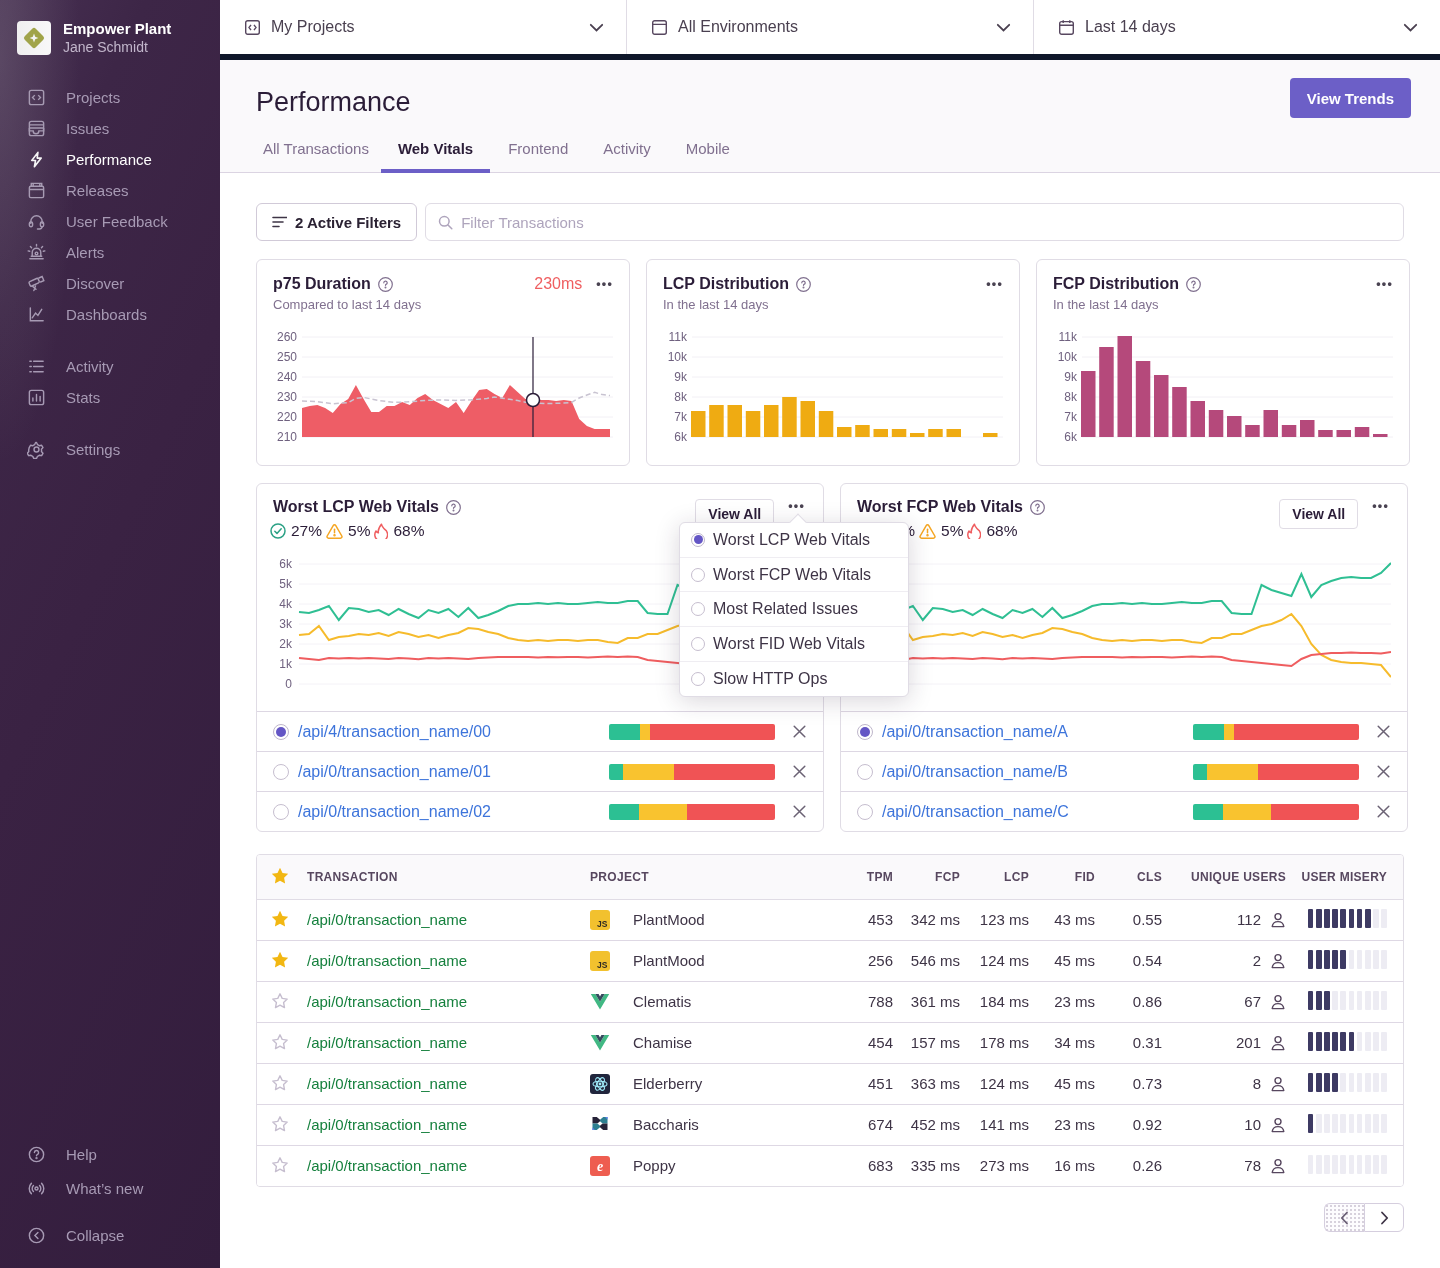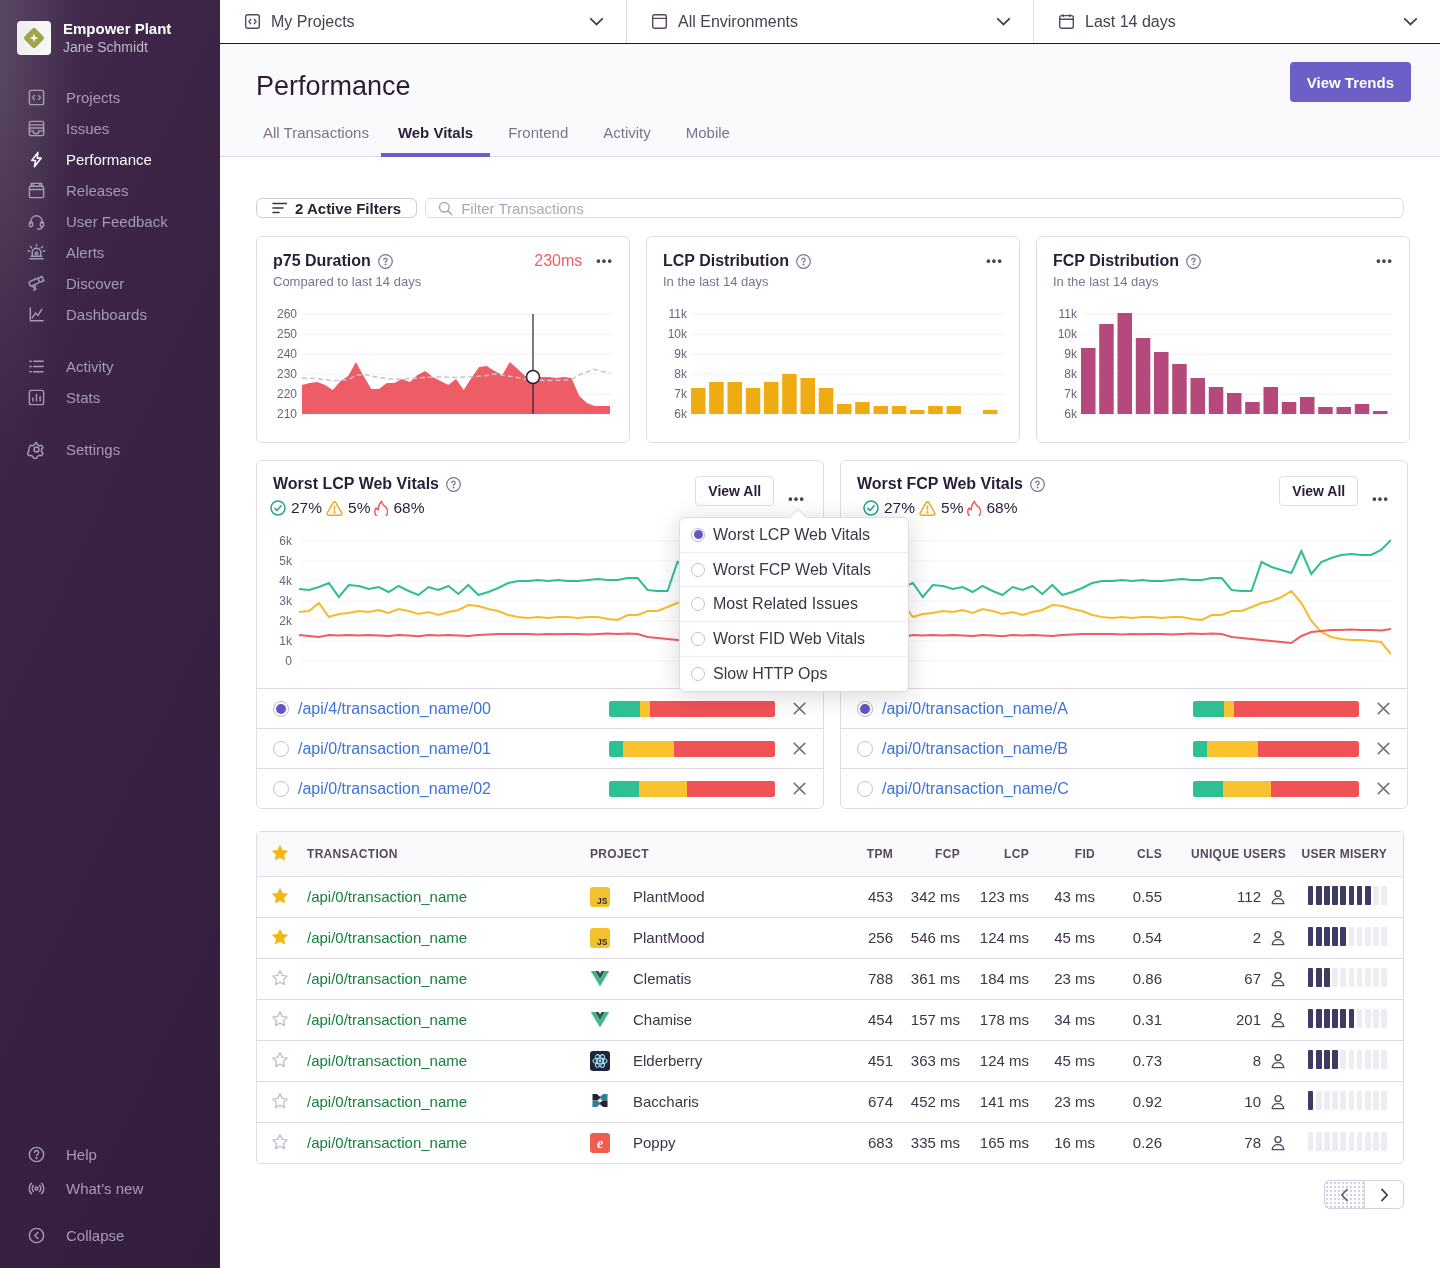--- a/index.html
+++ b/index.html
@@ -16,35 +16,35 @@
 .orgtxt .usr{font-size:14px;color:#c2b6cb}
 nav{margin-top:26px}
 .nitem{display:flex;align-items:center;height:31px;padding-left:27px;font-size:15px;color:#a79ab4}
 .nitem svg{width:19px;height:19px;margin-right:20px;flex:none}
 .nitem.act{color:#fff}
 .ngap{height:21px}
 .sbottom{position:absolute;left:0;bottom:16px;width:100%}
 .sbottom .nitem{height:34px}
 
 .main{position:absolute;left:220px;top:0;width:1220px;height:1268px}
-.topbar{display:flex;height:44px;background:#fff;border-bottom:1px solid #0f172a}
+.topbar{display:flex;height:60px;background:#fff;border-bottom:6px solid #0f172a}
 .tsec{display:flex;align-items:center;padding:0 22px 0 24px;border-right:1px solid #e0dce5;flex:1}
 .tsec:last-child{border-right:none}
 .tsec .lbl{font-size:16px;color:#4a4050;margin-left:10px}
 .tsec .chev{margin-left:auto}
 .pagehead{background:#faf9fb;height:113px;border-bottom:1px solid #dbd4e2;position:relative}
 .titlerow{display:flex;justify-content:space-between;align-items:flex-start;padding:20px 29px 0 36px}
 h1{font-size:27px;font-weight:400;color:#2b1d38;letter-spacing:0;margin-top:7px}
 .btn-trends{background:#6c5fc7;color:#fff;font-size:15px;font-weight:bold;font-family:inherit;border:none;border-radius:4px;height:40px;padding:0 17px;margin-top:-2px}
 .tabs{position:absolute;left:25px;bottom:-1px;display:flex}
 .tab{font-size:15px;color:#80708f;padding:0 17px 12px;margin-left:1px}
 .tab.act{color:#2b1d38;font-weight:bold;border-bottom:4px solid #6c5fc7;margin-left:-5px}
 .content{padding:0 36px;position:relative}
 
-.filterrow{margin-top:41px;display:flex;height:20px}
+.filterrow{margin-top:30px;display:flex;height:38px}
 .btn-filter{display:flex;align-items:center;background:#fff;border:1px solid #d1cad8;border-radius:6px;padding:0 15px;font-size:15px;font-weight:bold;color:#2b2233;margin-right:8px;white-space:nowrap}
 .btn-filter svg{margin-right:8px}
 .searchbox{flex:1;display:flex;align-items:center;border:1px solid #e0dce5;border-radius:6px;background:#fff;padding:0 12px}
 .searchbox .ph{color:#aea4bc;font-size:15px;margin-left:8px}
 
 .minicards{margin-top:18px;display:grid;grid-template-columns:repeat(3,1fr);gap:16px}
 .card{background:#fff;border:1px solid #e0dce5;border-radius:6px}
 .mini{height:207px;padding:15px 16px}
 .cardtop{display:flex;align-items:center}
 .ctitle{font-size:16px;font-weight:bold;color:#2b1d38}
@@ -52,21 +52,21 @@
 .cval{margin-left:auto;font-size:16px;color:#ef5e60}
 .dots{margin-left:14px;color:#4a4352;letter-spacing:1.2px;font-size:12.5px;font-weight:bold}
 .csub{font-size:13px;color:#80708f;margin-top:4px}
 .mini svg.chart{display:block;margin-top:16px}
 .axlbl{font-size:12px;fill:#6f617f}
 
 .vitalcards{margin-top:17px;display:grid;grid-template-columns:repeat(2,1fr);gap:16px}
 .vital{height:349px;position:relative}
 .vhead{padding:14px 16px 0 13px}
 .vtit{display:flex;align-items:center;padding-left:3px}
-.vbtns{position:absolute;top:15px;right:16px;display:flex;align-items:flex-end}
+.vbtns{position:absolute;top:15px;right:16px;display:flex;align-items:flex-start}
 .btn-viewall{background:#fff;border:1px solid #e0dce5;border-radius:4px;height:30px;padding:0 12px;font-size:14px;font-weight:bold;color:#2b1d38;font-family:inherit}
 .vbtns .dots{margin-left:14px;margin-right:2px}
 .pcts{display:flex;align-items:center;margin-top:6px;font-size:15.5px;color:#2b1d38}
 .pcts .pct{margin:0 4px 0 5px}
 .vrows{position:absolute;left:0;bottom:0;width:100%}
 .vrow{display:flex;align-items:center;height:40px;border-top:1px solid #ddd7e3;padding:0 16px}
 .vrow .lnk{font-size:16px;color:#3d74db;margin-left:9px}
 .sbar{width:166px;height:16px;border-radius:2px;overflow:hidden;display:flex;margin-left:auto}
 .xic{margin-left:17px}
 
@@ -870,21 +870,21 @@
                 <span class="proj">
                   <svg width="20" height="20" viewBox="0 0 20 20">
                     <rect width="20" height="20" rx="3" fill="#ee5d50"></rect>
                     <text x="10" y="15" text-anchor="middle" font-family="Liberation Serif" font-size="14" font-style="italic" font-weight="bold" fill="#fff">e</text>
                   </svg>
                   <span class="pname">Poppy</span>
                 </span>
               </td>
 <td class="num" style="padding-right:10px">683</td>
               <td class="num" style="padding-right:10px">335 ms</td>
-              <td class="num" style="padding-right:10px">165 ms</td>
+              <td class="num" style="padding-right:10px">273 ms</td>
               <td class="num" style="padding-right:10px">16 ms</td>
               <td class="num" style="padding-right:10px">0.26</td>
 <td class="num" style="padding-right:7px">
                 <span class="uu">78<svg width="16" height="16" viewBox="0 0 16 16" fill="none" stroke="#57475f" stroke-width="1.4">
                     <circle cx="8" cy="4.6" r="3"></circle>
                     <path d="M2.2 14.6 c.4 -3.4 2.6 -5 5.8 -5 s5.4 1.6 5.8 5 Z" stroke-linejoin="round"></path>
                   </svg></span>
               </td>
 <td class="c-um"><span class="misery">
                   <i></i>

